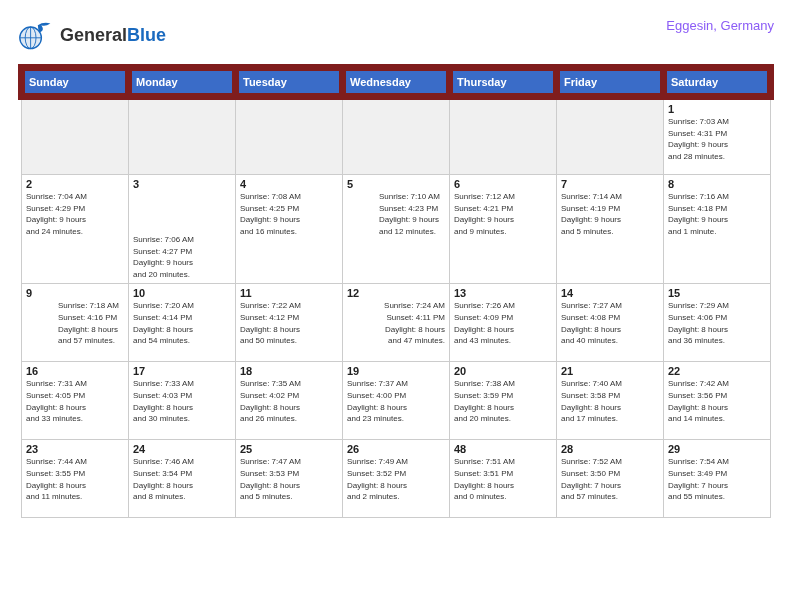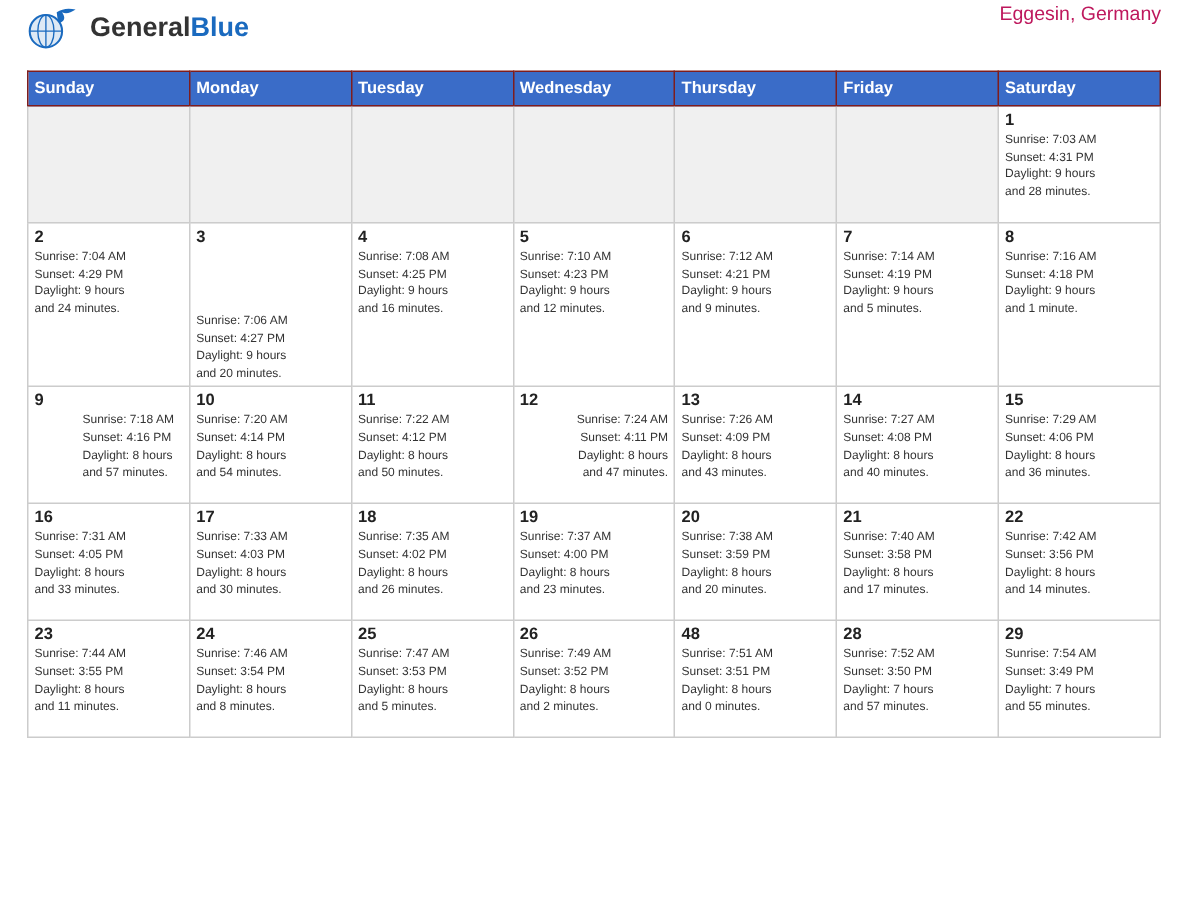--- a/index.html
+++ b/index.html
@@ -7,21 +7,21 @@
       width: 792px;
       height: 612px;
       font-family: Arial, sans-serif;
       background: #fff;
       overflow: hidden;
     }
 
     .page {
       width: 792px;
       height: 612px;
-      padding: 1px 18px 10px 18px;
+      padding: 18px 18px 10px 18px;
     }
 
     .header {
       display: flex;
       justify-content: space-between;
       align-items: flex-start;
       margin-bottom: 10px;
     }
 
     .logo {
@@ -52,37 +52,37 @@
 
     .month-title {
       font-size: 28px;
       font-weight: bold;
       color: #222;
       line-height: 1.1;
     }
 
     .subtitle {
       font-size: 13px;
-      color: #be185d;
+      color: #8b5cf6;
     }
 
     .calendar {
       width: 100%;
       border-collapse: collapse;
       table-layout: fixed;
     }
 
     .calendar th {
       background-color: #3a6cc8;
       color: #fff;
       font-size: 11px;
       font-weight: bold;
       padding: 5px 4px;
       text-align: left;
-      border: 1px solid #7f1d1d;
+      border: 7px solid #7f1d1d;
     }
 
     .calendar td {
       border: 1px solid #ccc;
       vertical-align: top;
       padding: 3px 4px;
       font-size: 8.5px;
       color: #333;
       height: 78px;
       background: #fff;
@@ -181,21 +181,21 @@
           </td>
           <td>
             <span class="day-number">4</span>
             <div class="day-info" style="white-space: pre-line;">Sunrise: 7:08 AM
 Sunset: 4:25 PM
 Daylight: 9 hours
 and 16 minutes.</div>
           </td>
           <td>
             <span class="day-number">5</span>
-            <div class="day-info" style="white-space: pre-line;">Sunrise: 7:10 AM
+            <div class="day-info" style="white-space: pre-line; margin-left: 32px;">Sunrise: 7:10 AM
 Sunset: 4:23 PM
 Daylight: 9 hours
 and 12 minutes.</div>
           </td>
           <td>
             <span class="day-number">6</span>
             <div class="day-info" style="white-space: pre-line;">Sunrise: 7:12 AM
 Sunset: 4:21 PM
 Daylight: 9 hours
 and 9 minutes.</div>

